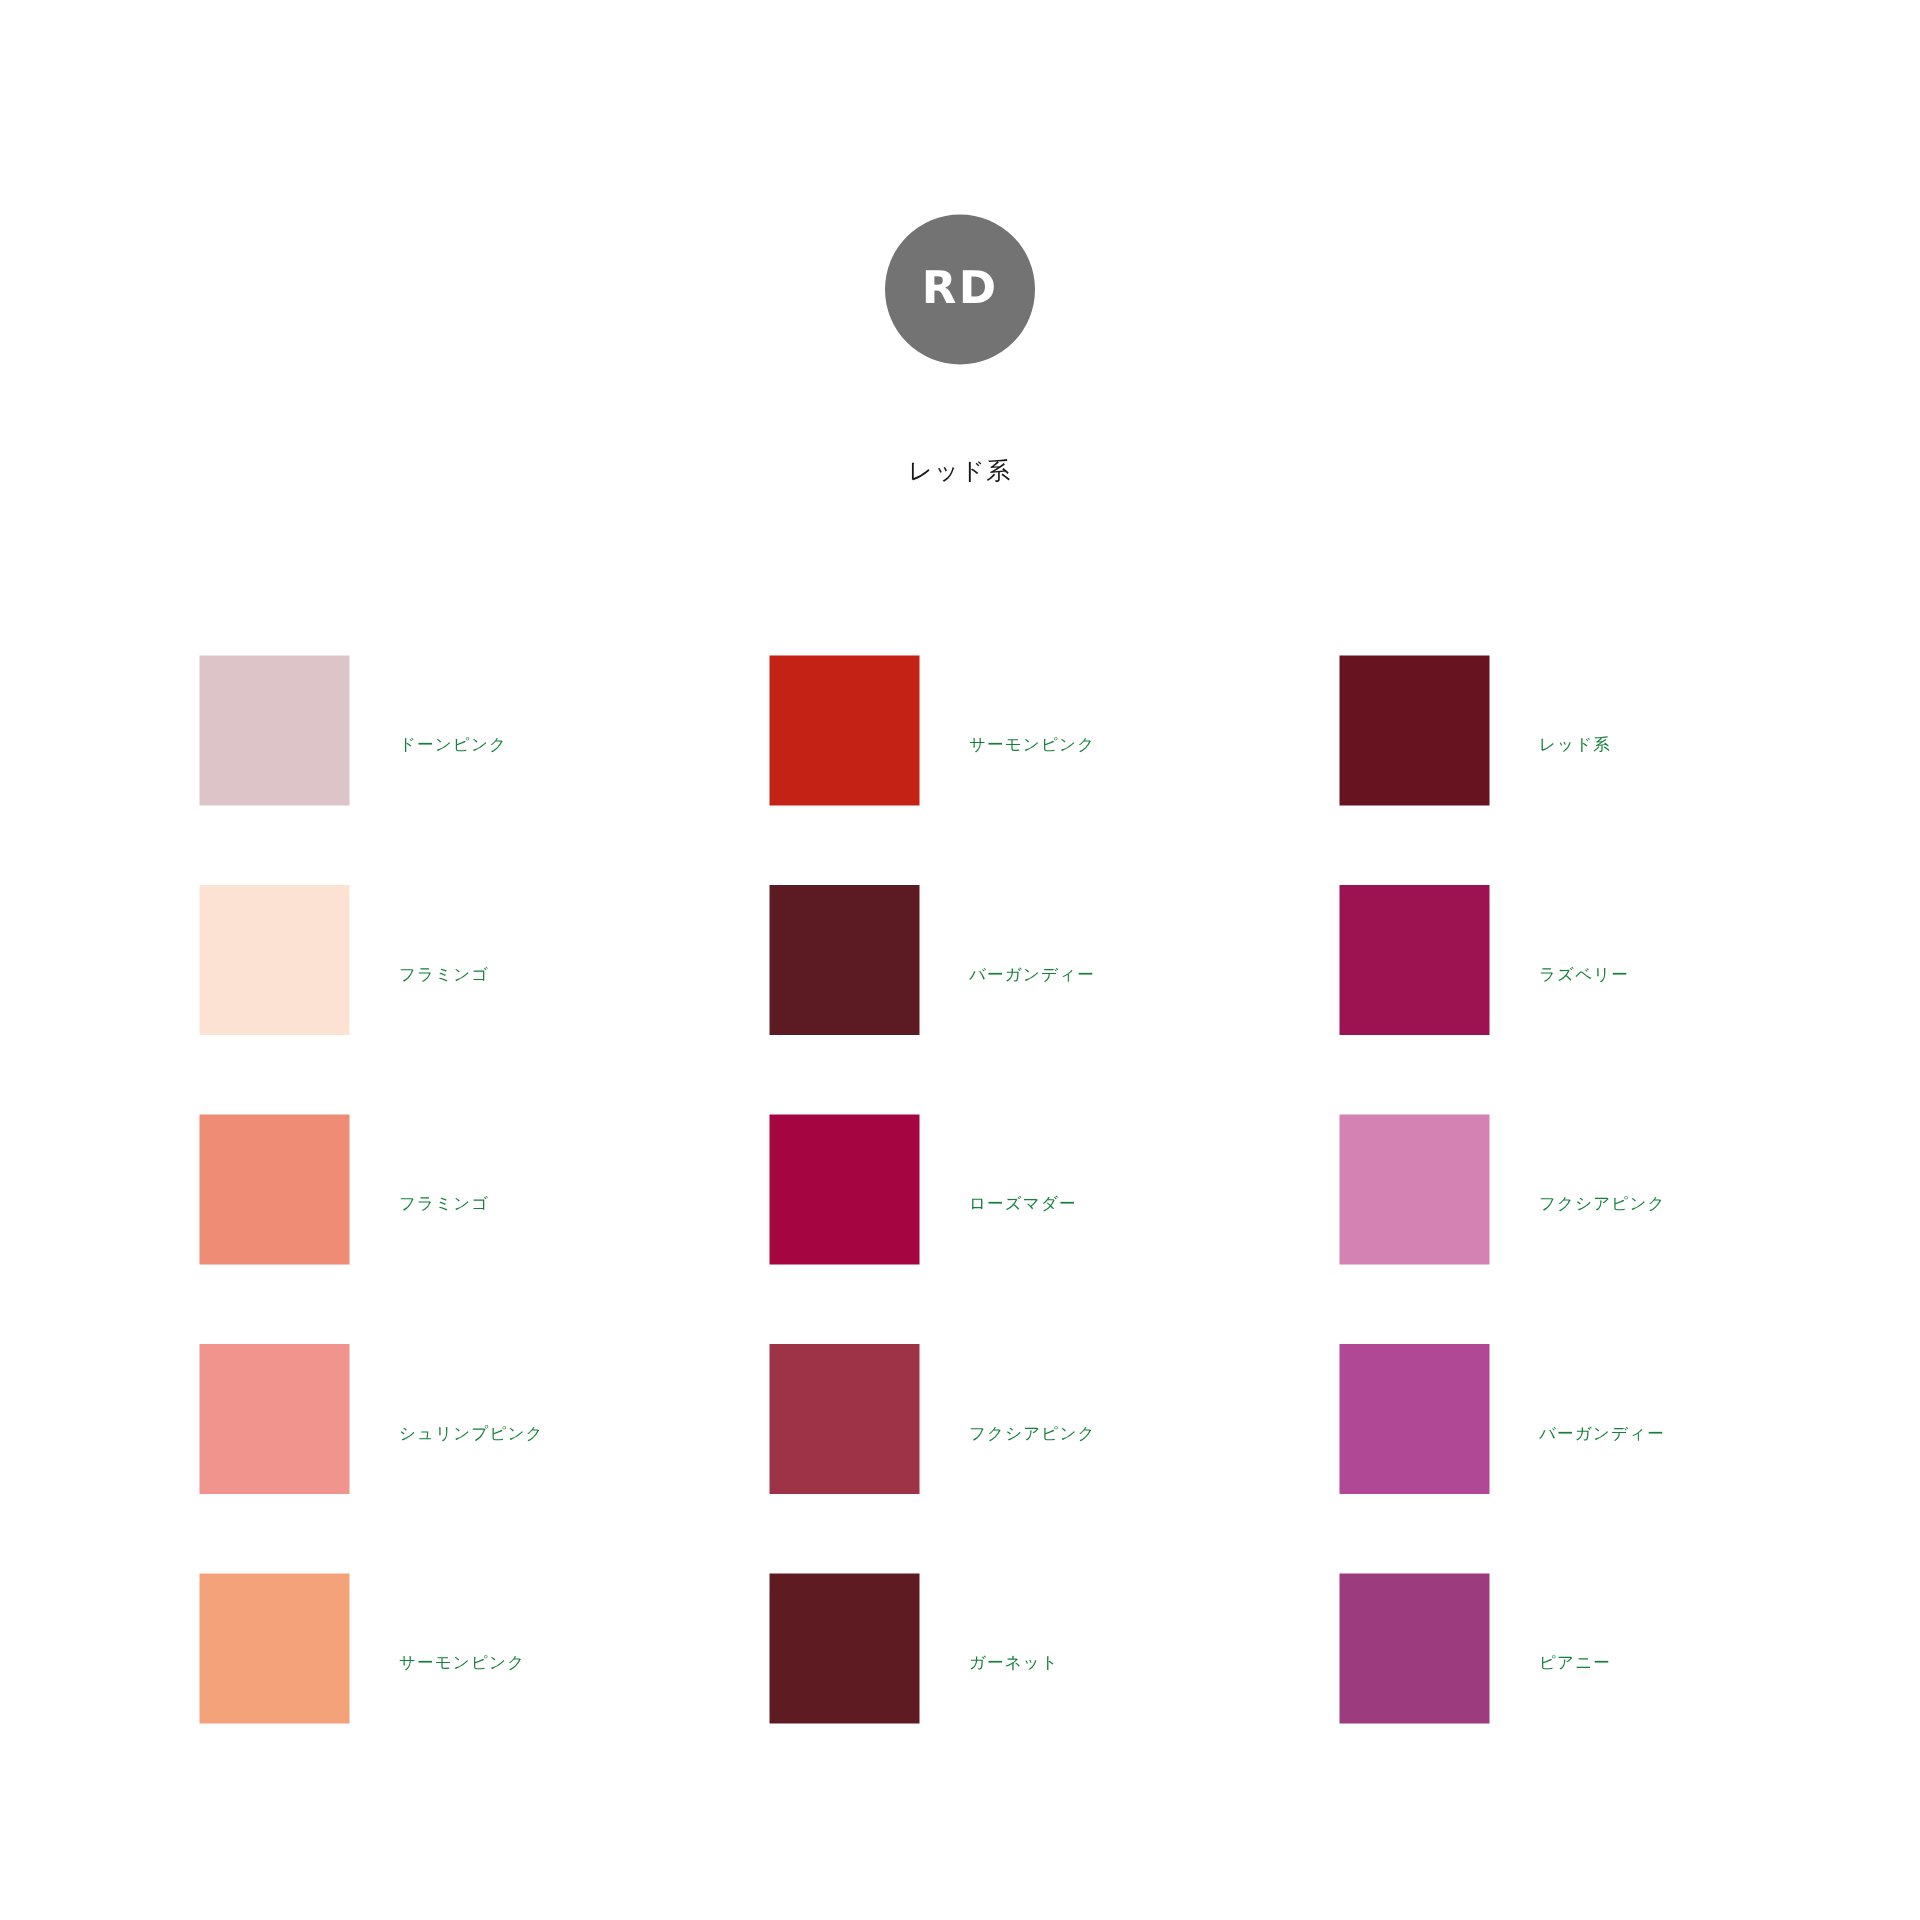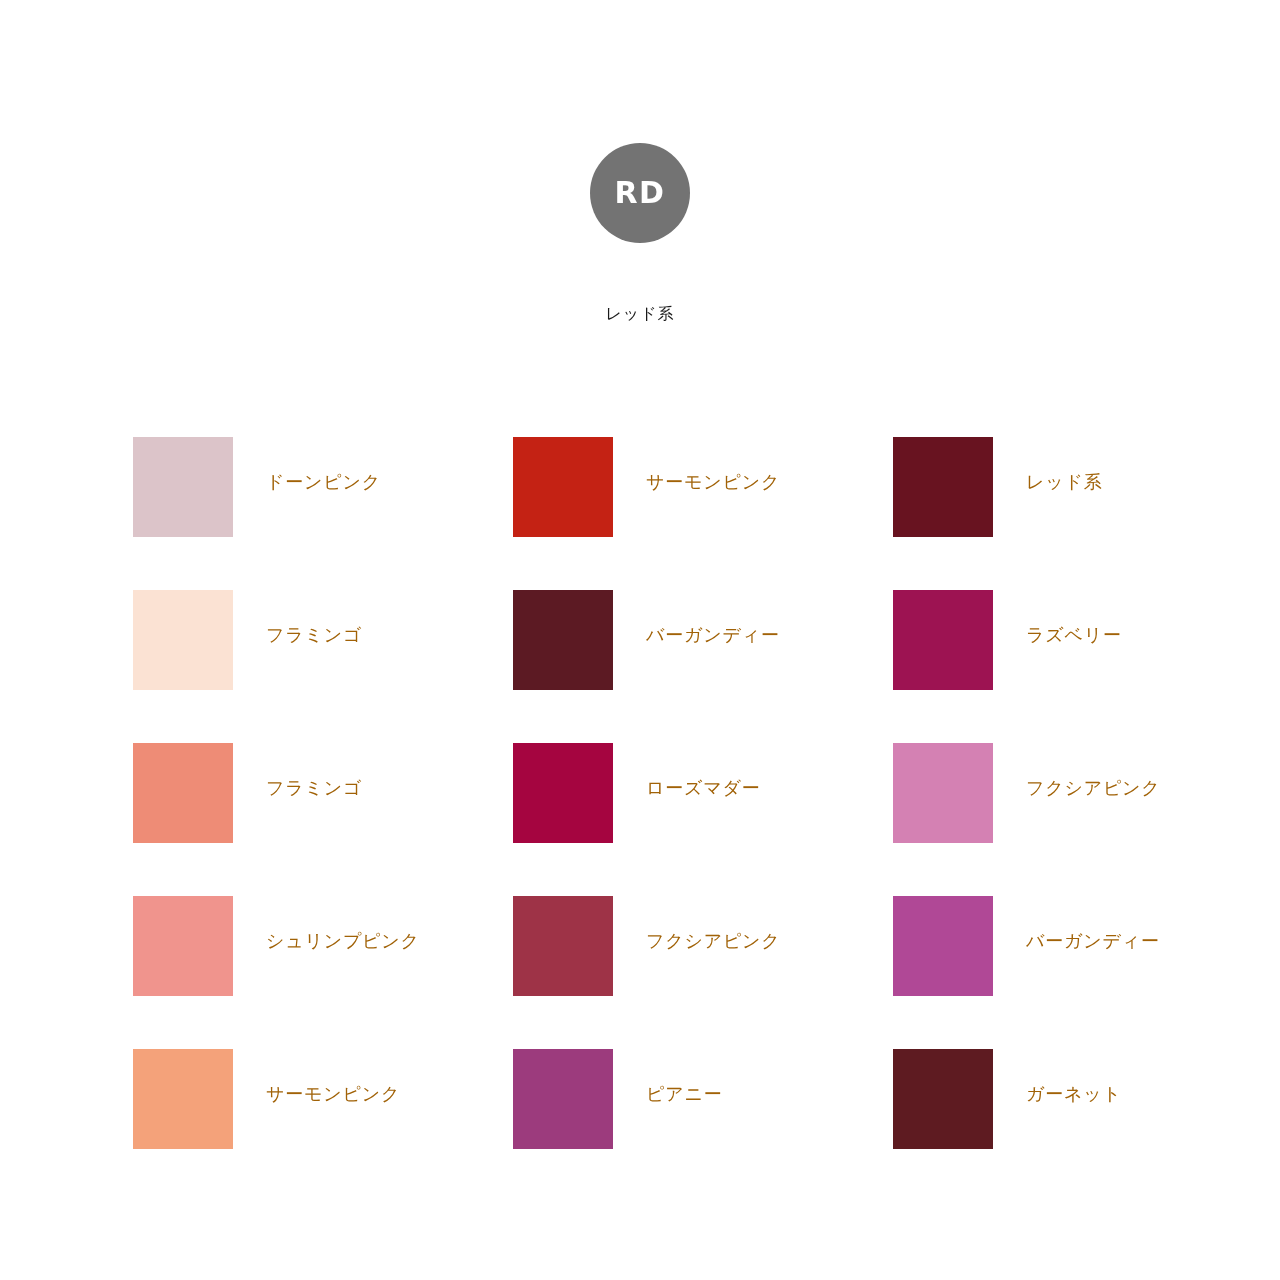--- a/index.html
+++ b/index.html
@@ -70,23 +70,23 @@
     display: flex;
     align-items: flex-start;
   }
   .swatch-chip {
     width: 100px;
     height: 100px;
     flex: 0 0 100px;
   }
   .swatch-name {
     margin-left: 33px;
-    margin-top: 36px;
-    font-size: 18px;
-    color: #a16207;
+    margin-top: 54px;
+    font-size: 11px;
+    color: #15803d;
     letter-spacing: 0.8px;
     line-height: 1;
     white-space: nowrap;
     font-family: "DejaVu Sans", "Liberation Sans", sans-serif;
   }
 </style>
 </head>
 <body style="background: rgb(255, 255, 255);">
 
 <div class="page">
@@ -145,22 +145,22 @@
       </div>
       <div class="swatch-cell">
         <div class="swatch-chip" style="background-color: rgb(176, 72, 150);"></div>
         <div class="swatch-name">バーガンディー</div>
       </div>
       <div class="swatch-cell">
         <div class="swatch-chip" style="background-color: rgb(244, 162, 122);"></div>
         <div class="swatch-name">サーモンピンク</div>
       </div>
       <div class="swatch-cell">
+        <div class="swatch-chip" style="background-color: rgb(94, 27, 33);"></div>
+        <div class="swatch-name">ガーネット</div>
+      </div>
+      <div class="swatch-cell">
         <div class="swatch-chip" style="background-color: rgb(156, 59, 125);"></div>
         <div class="swatch-name">ピアニー</div>
-      </div>
-      <div class="swatch-cell">
-        <div class="swatch-chip" style="background-color: rgb(94, 27, 33);"></div>
-        <div class="swatch-name">ガーネット</div>
       </div>
     </div>
 
 </div>
 
 </body></html>

